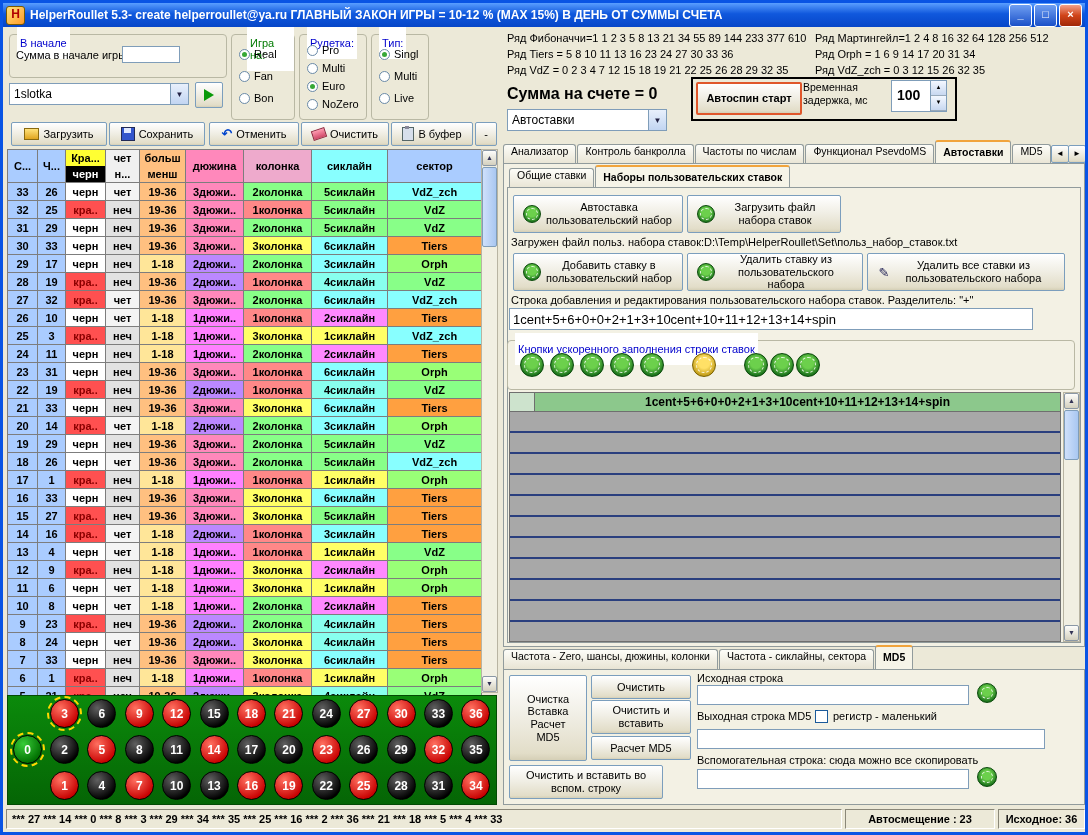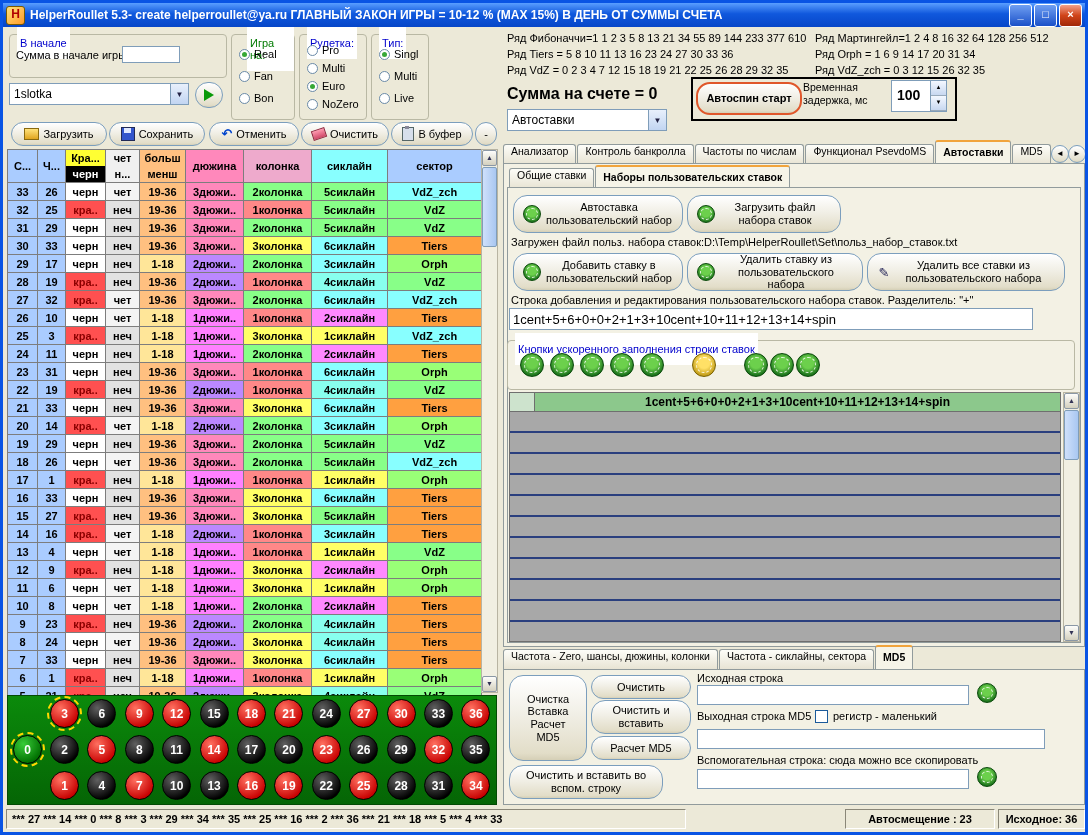--- a/index.html
+++ b/index.html
@@ -12,21 +12,21 @@
   .appico{width:17px;height:17px;background:linear-gradient(135deg,#ffe27a,#ff9a2a);border:1px solid #7a5a00;
     border-radius:3px;color:#b00000;font:bold 12px/15px "Liberation Sans",sans-serif;text-align:center;flex:0 0 auto;}
   .ttl{font:bold 12px/24px "Liberation Sans",sans-serif;white-space:nowrap;overflow:hidden;flex:1;margin-left:5px;}
   .wb{width:21px;height:21px;margin-left:2px;border:1px solid #fff;border-radius:3px;color:#fff;
     font:bold 11px/19px "Liberation Sans",sans-serif;text-align:center;flex:0 0 auto;}
   .wb.mn,.wb.mx{background:linear-gradient(#6f9ff2,#1a50c8);}
   .wb.cl{background:linear-gradient(#f2a08a,#d0441a 50%,#a02808);}
   
   .btn{display:flex;align-items:center;justify-content:center;gap:4px;text-align:center;
     background:linear-gradient(180deg,#ffffff,#f1efe6 45%,#e2ddc8 92%,#d5cfb6);
-    border:1px solid #7b9ebd;border-radius:14px;font:11px/1.15 "Liberation Sans",sans-serif;color:#000;}
+    border:1px solid #7b9ebd;border-radius:2px;font:11px/1.15 "Liberation Sans",sans-serif;color:#000;}
   .btn.bold{font-weight:bold;}
   .inp{background:#fff;border:1px solid #7f9db9;font:12px "Liberation Sans",sans-serif;padding:1px 3px;box-sizing:border-box;}
   .grp{position:absolute;border:1px solid #b9b8a4;border-radius:4px;}
   .gt{position:absolute;top:-8px;left:7px;background:#ffffff;padding:10px 3px;font:11px "Liberation Sans",sans-serif;}
   .gt.blue{color:#0000cc;} .gt.green{color:#007a00;margin-left:8px;}
   .rrow{position:absolute;left:7px;display:flex;align-items:center;font:11px "Liberation Sans",sans-serif;white-space:nowrap;}
   .rdo{display:inline-block;width:11px;height:11px;border-radius:50%;border:1px solid #6a8aa8;background:#fff;margin-right:4px;box-sizing:border-box;}
   .rdo.sel::after{content:'';display:block;width:5px;height:5px;margin:2px;border-radius:50%;background:#37a837;}
   .combo{display:flex;align-items:center;background:#fff;border:1px solid #7f9db9;box-sizing:border-box;}
   .combo .cval{flex:1;font:12px "Liberation Sans",sans-serif;padding-left:4px;white-space:nowrap;overflow:hidden;}
@@ -740,17 +740,17 @@
 
   <div class="lbl" style="left:694px;top:707px">Выходная строка MD5</div>
   <span class="cbx" style="left:812px;top:707px"></span>
   <div class="lbl" style="left:830px;top:707px">регистр - маленький</div>
   <input class="inp abs" style="left: 694px; top: 726px; width: 348px; height: 20px;">
 
   <div class="lbl" style="left:694px;top:751px">Вспомогательная строка: сюда можно все скопировать</div>
   <input class="inp abs" style="left: 694px; top: 766px; width: 272px; height: 20px;">
   <span class="chip sm" style="left:974px;top:764px"></span>
 
-  <div class="spanel" style="left:3px;top:806px;width:680px">*** 27 *** 14 *** 0 *** 8 *** 3 *** 29 *** 34 *** 35 *** 25 *** 16 *** 2 *** 36 *** 21 *** 18 *** 5 *** 4 *** 33</div>
+  <div class="spanel" style="left:3px;top:806px;width:836px">*** 27 *** 14 *** 0 *** 8 *** 3 *** 29 *** 34 *** 35 *** 25 *** 16 *** 2 *** 36 *** 21 *** 18 *** 5 *** 4 *** 33</div>
   <div class="spanel" style="left:842px;top:806px;width:150px;text-align:center">Автосмещение : 23</div>
   <div class="spanel" style="left:995px;top:806px;width:87px;text-align:center">Исходное: 36</div>
 
 </div>
 
 </body></html>

